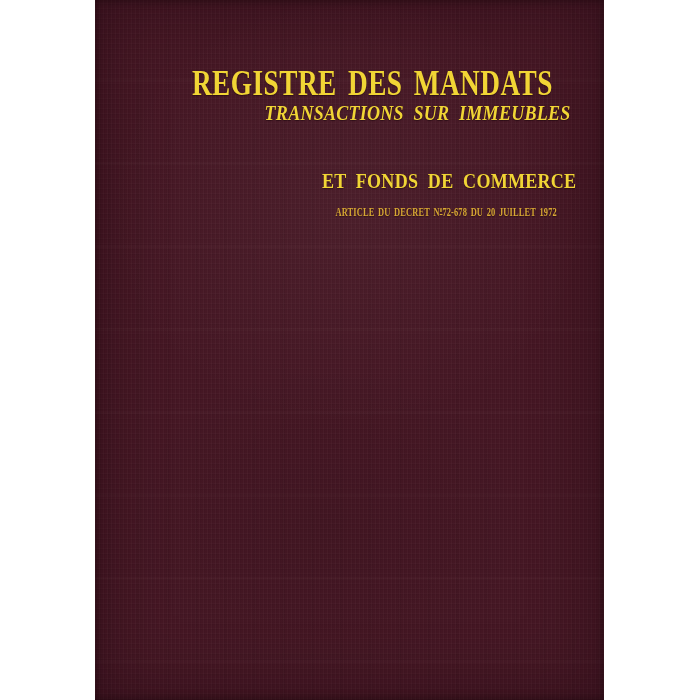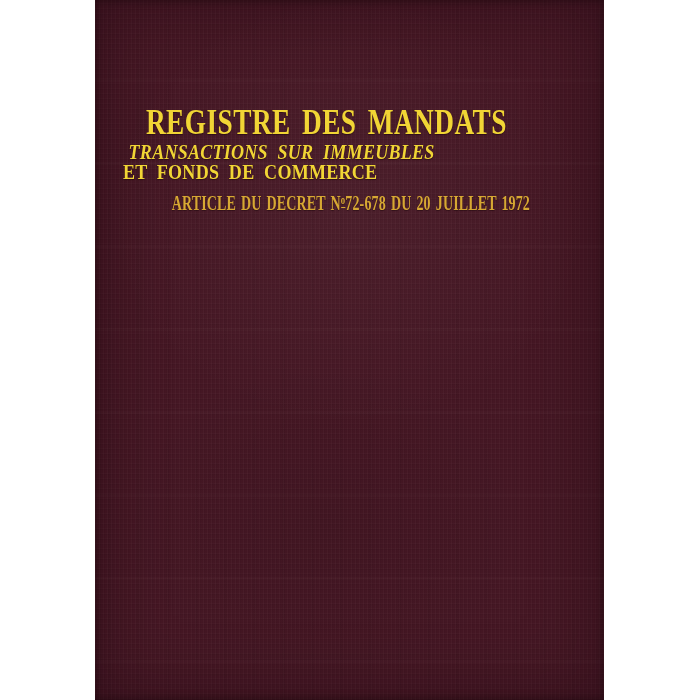--- a/index.html
+++ b/index.html
@@ -46,22 +46,22 @@
         rgba(255,255,255,0) 40px, rgba(255,255,255,0) 83px);
     box-shadow:
       inset 0 0 70px rgba(22,2,10,0.38),
       inset 0 0 8px rgba(10,0,5,0.45);
   }
   .cover-text {
     position: absolute;
     left: 0;
     top: 0;
     width: 100%;
-    padding-top: 106px;
-    text-align: left;
+    padding-top: 67px;
+    text-align: right;
     box-sizing: border-box;
   }
   .line {
     display: block;
     white-space: nowrap;
   }
   .squeeze {
     display: inline-block;
     transform-origin: 50% 50%;
   }
@@ -76,34 +76,35 @@
     transform: scaleX(0.78);
     letter-spacing: 0.6px;
     word-spacing: 5px;
   }
   .subtitle-line {
     line-height: 20px;
     font-size: 22px;
     font-weight: bold;
     color: var(--title-color, #f1d535);
     text-shadow: 0 1px 1px rgba(30,5,12,0.55);
+    margin-top: 48px;
   }
   .subtitle-line.first {
     margin-top: 2px;
     font-style: italic;
   }
   .subtitle-line .squeeze {
     transform: scaleX(0.82);
     letter-spacing: 0.3px;
     word-spacing: 6px;
   }
   .decree-line {
     margin-top: 14px;
     line-height: 15px;
-    font-size: 20px;
+    font-size: 12px;
     font-weight: bold;
     color: var(--decree-color, #d7a833);
     text-shadow: 0 1px 1px rgba(30,5,12,0.5);
   }
   .decree-line .squeeze {
     transform: scaleX(0.70);
     letter-spacing: 0.2px;
     word-spacing: 2px;
   }
   .ordinal {

